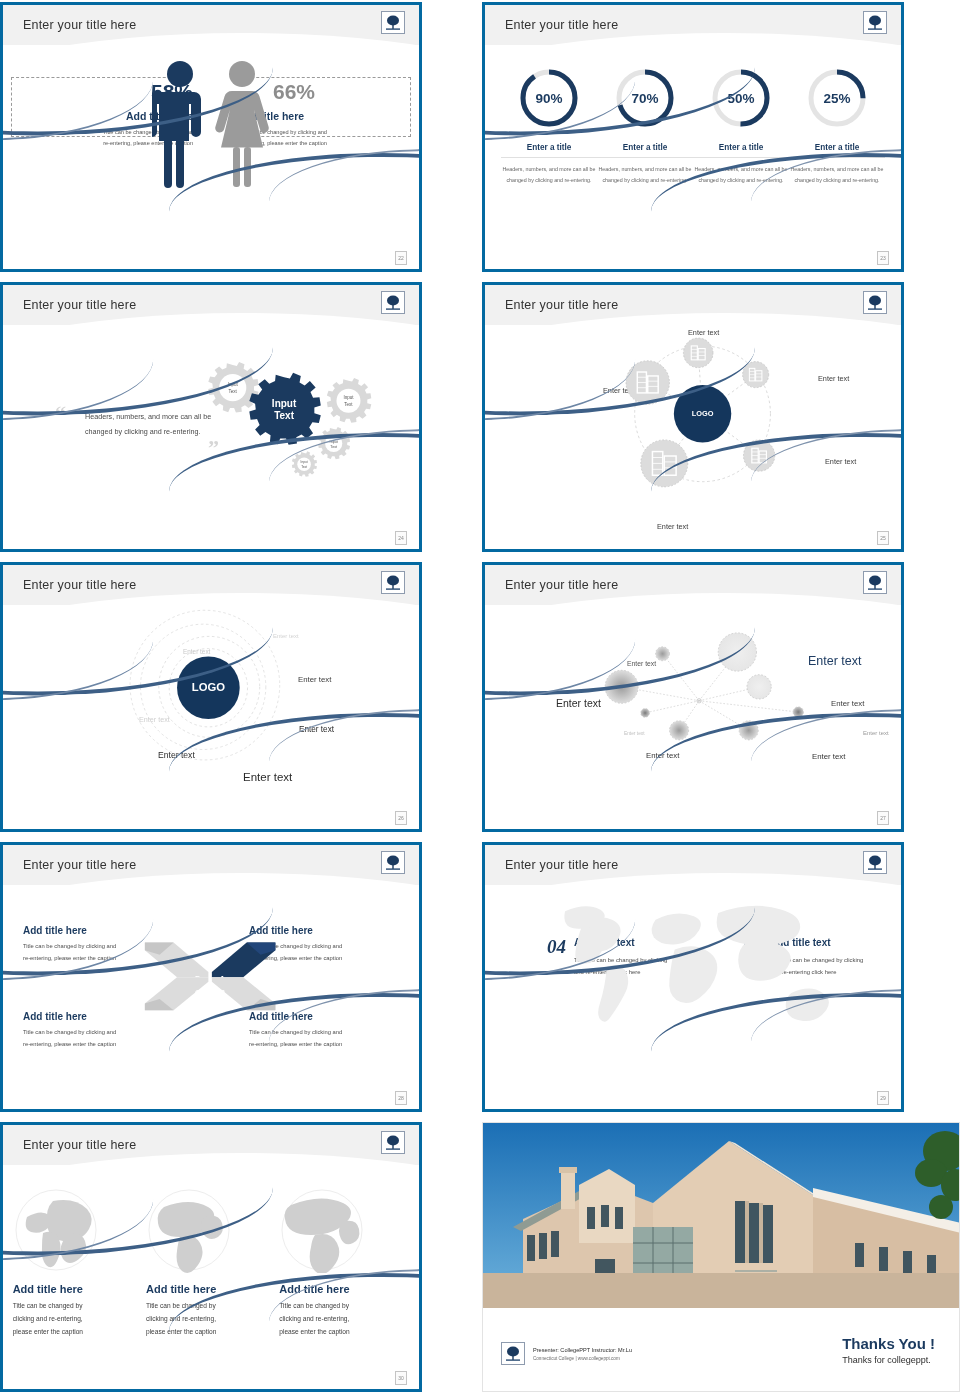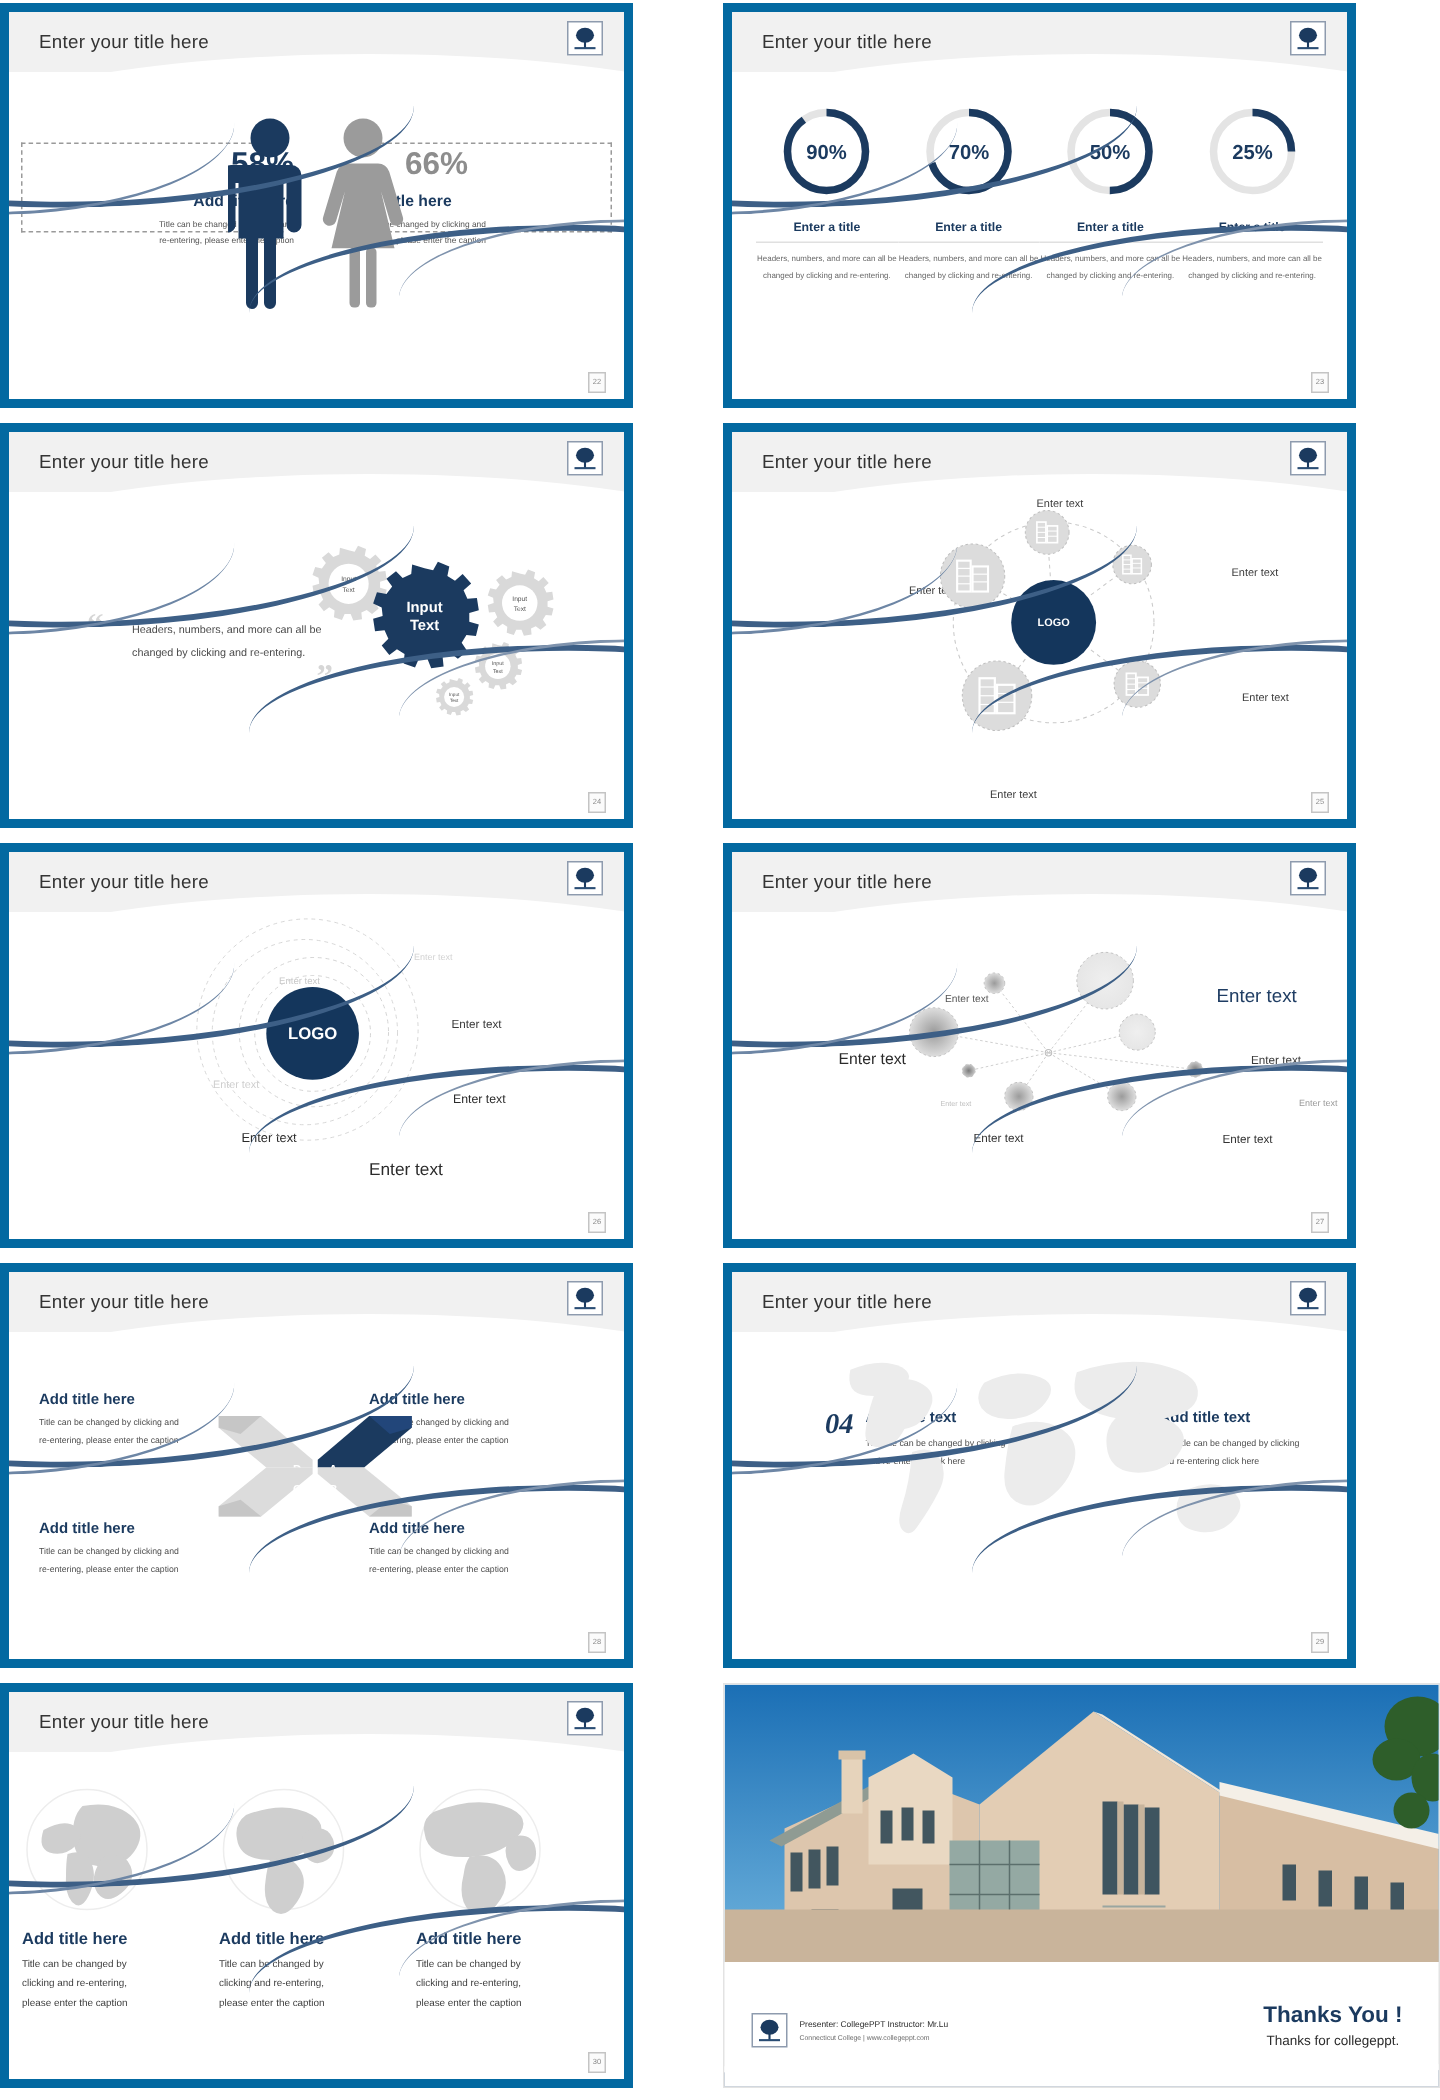--- a/index.html
+++ b/index.html
@@ -17,21 +17,21 @@
     column-gap: 4px;
     row-gap: 8px;
     padding: 2px 0 0 0;
   }
   
   .slide {
     position: relative;
     width: 422px; height: 270px;
     background: #ffffff;
     overflow: hidden;
-    border: 6px solid #0369a1;
+    border: 3px solid #0369a1;
   }
   .slide-header {
     position: absolute; top: 0; left: 0; right: 0; height: 40px;
     background: #f1f1f1;
   }
   .slide-body-curve {
     position: absolute; top: 28px; left: -60px; width: 600px; height: 300px;
     background: #ffffff;
     border-radius: 50% / 22%;
   }
@@ -83,21 +83,21 @@
     width: 12px; height: 14px;
     border: 1px solid #c4c4c4;
     background: #fbfbfb;
     font-size: 5px; color: #8a8a8a;
     display: flex; align-items: center; justify-content: center;
     z-index: 8;
   }
   .canvas { position: absolute; inset: 0; z-index: 4; }
 
   
-  .s1-wrap { position: absolute; top: 51px; left: 0; right: 0; height: 200px; }
+  .s1-wrap { position: absolute; top: 36px; left: 0; right: 0; height: 200px; }
   .s1-col { position: absolute; top: 40px; width: 160px; }
   .s1-left { left: 30px; text-align: right; }
   .s1-right { right: 22px; text-align: left; }
   .s1-pct { font-size: 21px; font-weight: bold; line-height: 1; }
   .s1-pct.navy { color: #1b3a5f; }
   .s1-pct.grey { color: #8d8d8d; margin-left: 36px; }
   .s1-sub { font-size: 10.5px; font-weight: bold; color: #1b3a5f; margin-top: 8px; }
   .s1-cap { font-size: 5.6px; color: #555; line-height: 1.9; margin-top: 5px; }
   .s1-bracket {
     position: absolute; top: 36px; height: 60px;
@@ -159,21 +159,21 @@
   }
   .s10-band {
     position: absolute; left: -40px; bottom: -92px; width: 560px; height: 130px;
     background: #24406a; border-radius: 50% / 60%; opacity: .75;
     z-index: 2;
   }
   .s10-foot { position: absolute; left: 18px; bottom: 26px; display: flex; align-items: center; gap: 8px; z-index: 6; }
   .s10-foot-badge { width: 24px; height: 23px; border: 1px solid #8e9bae; background: #fff; display: flex; align-items: center; justify-content: center; }
   .s10-f1 { font-size: 5.6px; color: #2b2b2b; }
   .s10-f2 { font-size: 4.6px; color: #6b6b6b; margin-top: 3px; }
-  .s10-thanks { position: absolute; right: 24px; bottom: 26px; text-align: center; z-index: 6; }
+  .s10-thanks { position: absolute; right: 24px; bottom: 26px; text-align: left; z-index: 6; }
   .s10-t1 { font-size: 15px; font-weight: bold; color: #1b3a5f; }
   .s10-t2 { font-size: 9px; color: #2d2d2d; margin-top: 3px; }
 </style>
 </head>
 <body>
 
 <div class="grid">
 
   <div class="slide">
     <div class="slide-header"></div>

